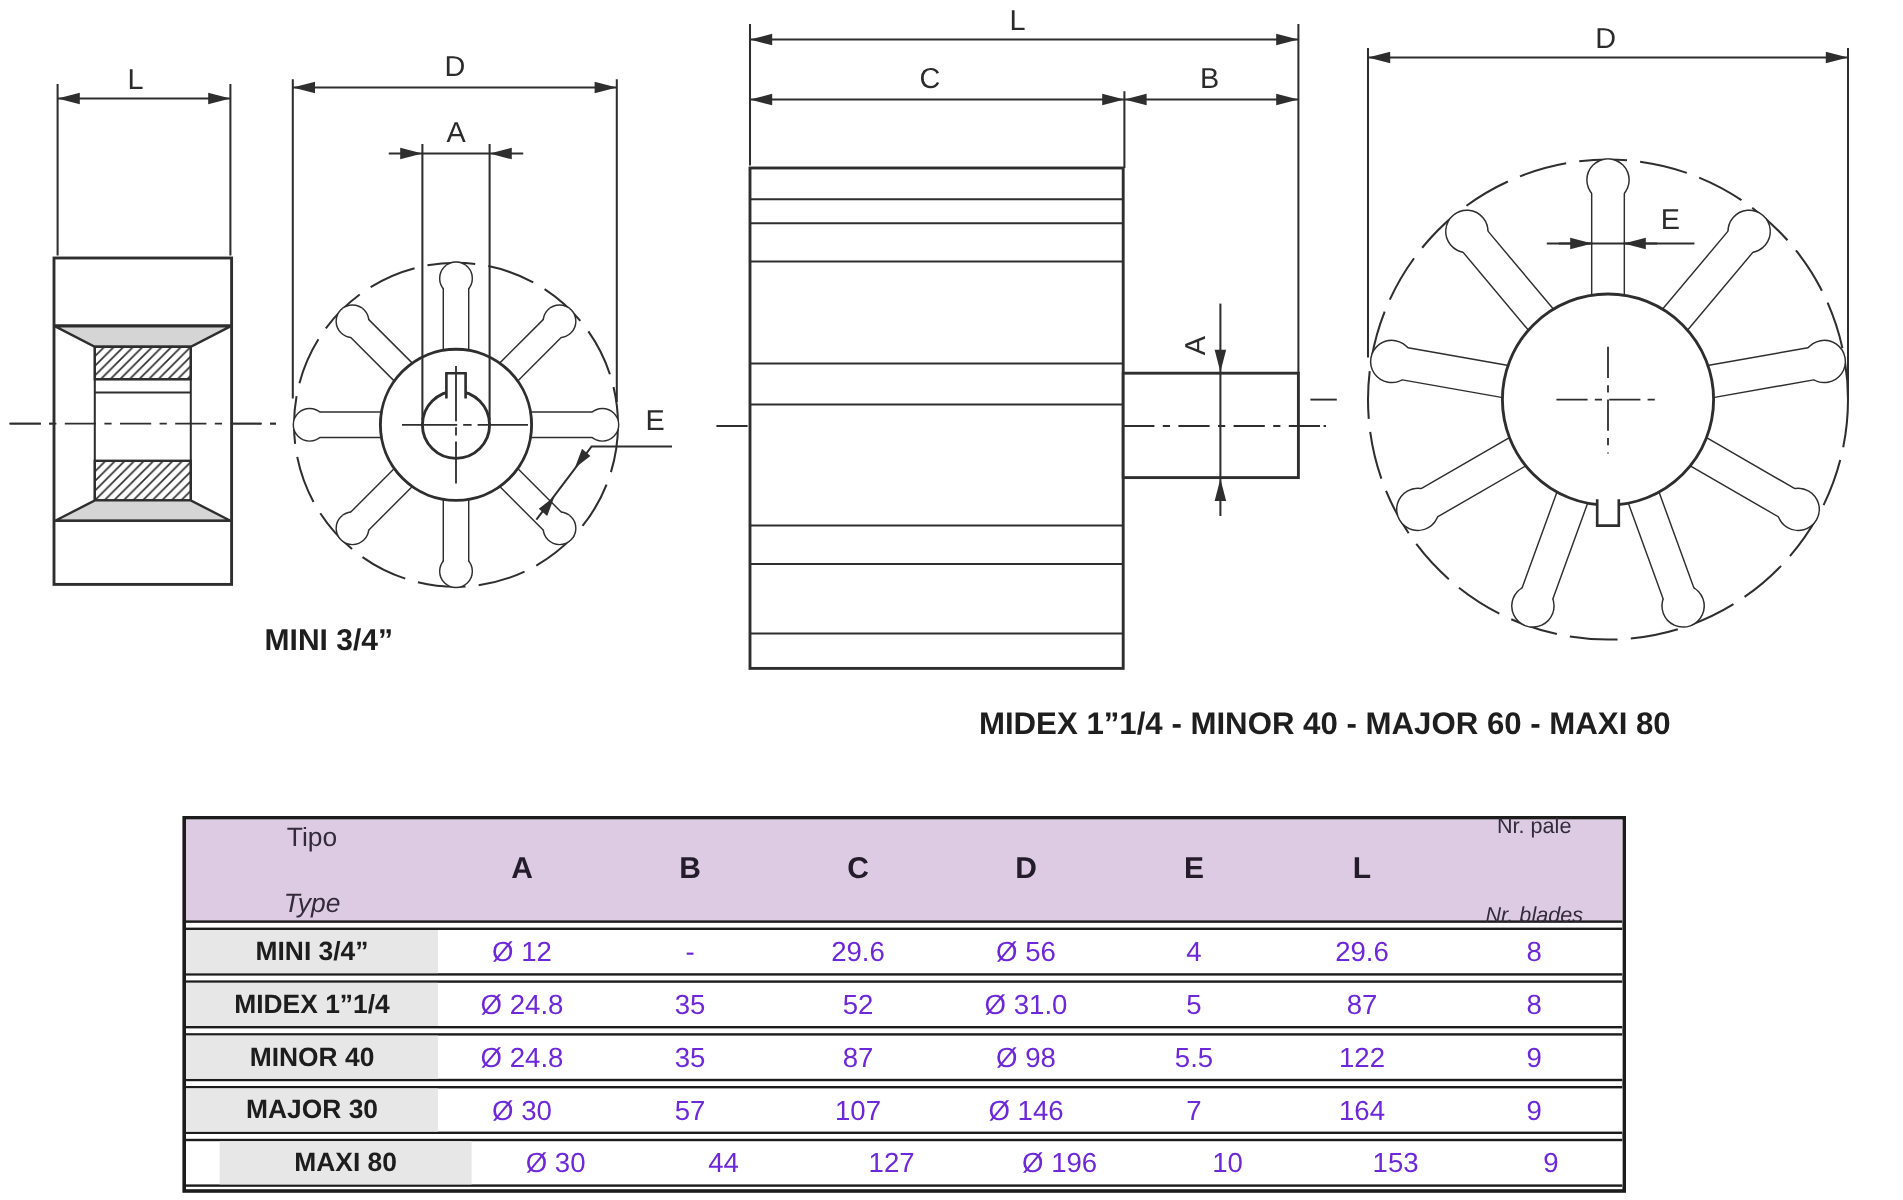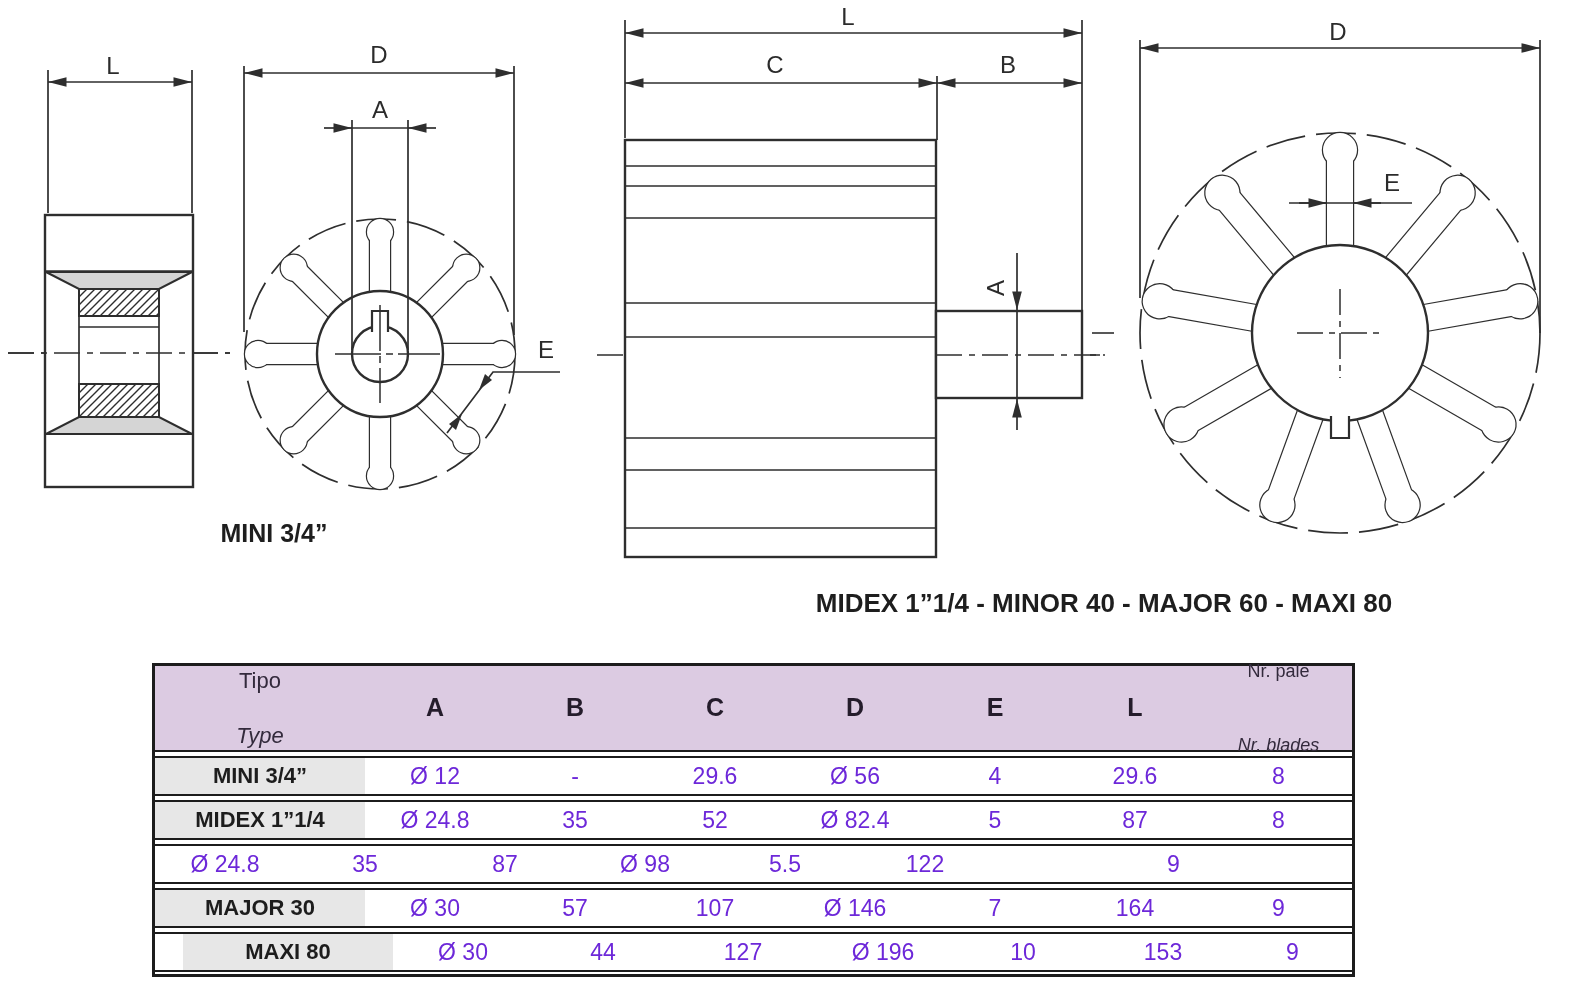--- a/index.html
+++ b/index.html
@@ -14,21 +14,21 @@
   .thin{fill:none;stroke:#2e2e2e;stroke-width:1.7;}
   .cl{fill:none;stroke:#2e2e2e;stroke-width:1.6;stroke-dasharray:26 7 6 7;}
   .dashc{fill:none;stroke:#2e2e2e;stroke-width:1.7;stroke-dasharray:40 11;}
   .stroke-only{fill:none;stroke:#2e2e2e;stroke-width:2.4;}
   .fill-only{fill:#ffffff;stroke:none;}
   .grayfill{fill:#d5d5d5;stroke:#2e2e2e;stroke-width:2;}
   .hatch{fill:url(#hatchp);stroke:#2e2e2e;stroke-width:2;}
   .arrpoly{fill:#2e2e2e;stroke:none;}
 
   
-  .spec-table{position:absolute;left:152px;top:663px;width:1203px;box-sizing:border-box;
+  .spec-table{position:absolute;left:152px;top:680px;width:1203px;box-sizing:border-box;
               border:3px solid #1c1c1c;background:#fff;}
   .thead{display:flex;box-sizing:border-box;height:86px;background:#dccbe2;
          border-bottom:2px solid #1c1c1c;align-items:center;color:#332a3c;}
   .hc{display:flex;flex-direction:column;align-items:center;justify-content:center;line-height:1.25;}
   .hc.c0{width:210px;font-size:22px;}
   .hc.cl6{width:140px;font-size:25px;font-weight:bold;color:#241c2b;}
   .hc.clast{flex:1;font-size:18px;gap:24px;}
   .it{font-style:italic;margin-top:28px;}
   .trow{display:flex;box-sizing:border-box;height:40px;margin-top:4px;background:#fff;
         border-top:2px solid #1c1c1c;border-bottom:2px solid #1c1c1c;}
@@ -202,27 +202,28 @@
     <div class="tval">4</div>
     <div class="tval">29.6</div>
     <div class="tval vlast">8</div>
   </div>
 
   <div class="trow">
     <div class="tlabel">MIDEX 1”1/4</div>
     <div class="tval">Ø 24.8</div>
     <div class="tval">35</div>
     <div class="tval">52</div>
-    <div class="tval">Ø 82.4</div>
+    <div class="tval">Ø 31.0</div>
     <div class="tval">5</div>
     <div class="tval">87</div>
     <div class="tval vlast">8</div>
   </div>
 
   <div class="trow">
+    <div class="tlabel">MINOR 40</div>
     <div class="tval">Ø 24.8</div>
     <div class="tval">35</div>
     <div class="tval">87</div>
     <div class="tval">Ø 98</div>
     <div class="tval">5.5</div>
     <div class="tval">122</div>
     <div class="tval vlast">9</div>
   </div>
 
   <div class="trow">

